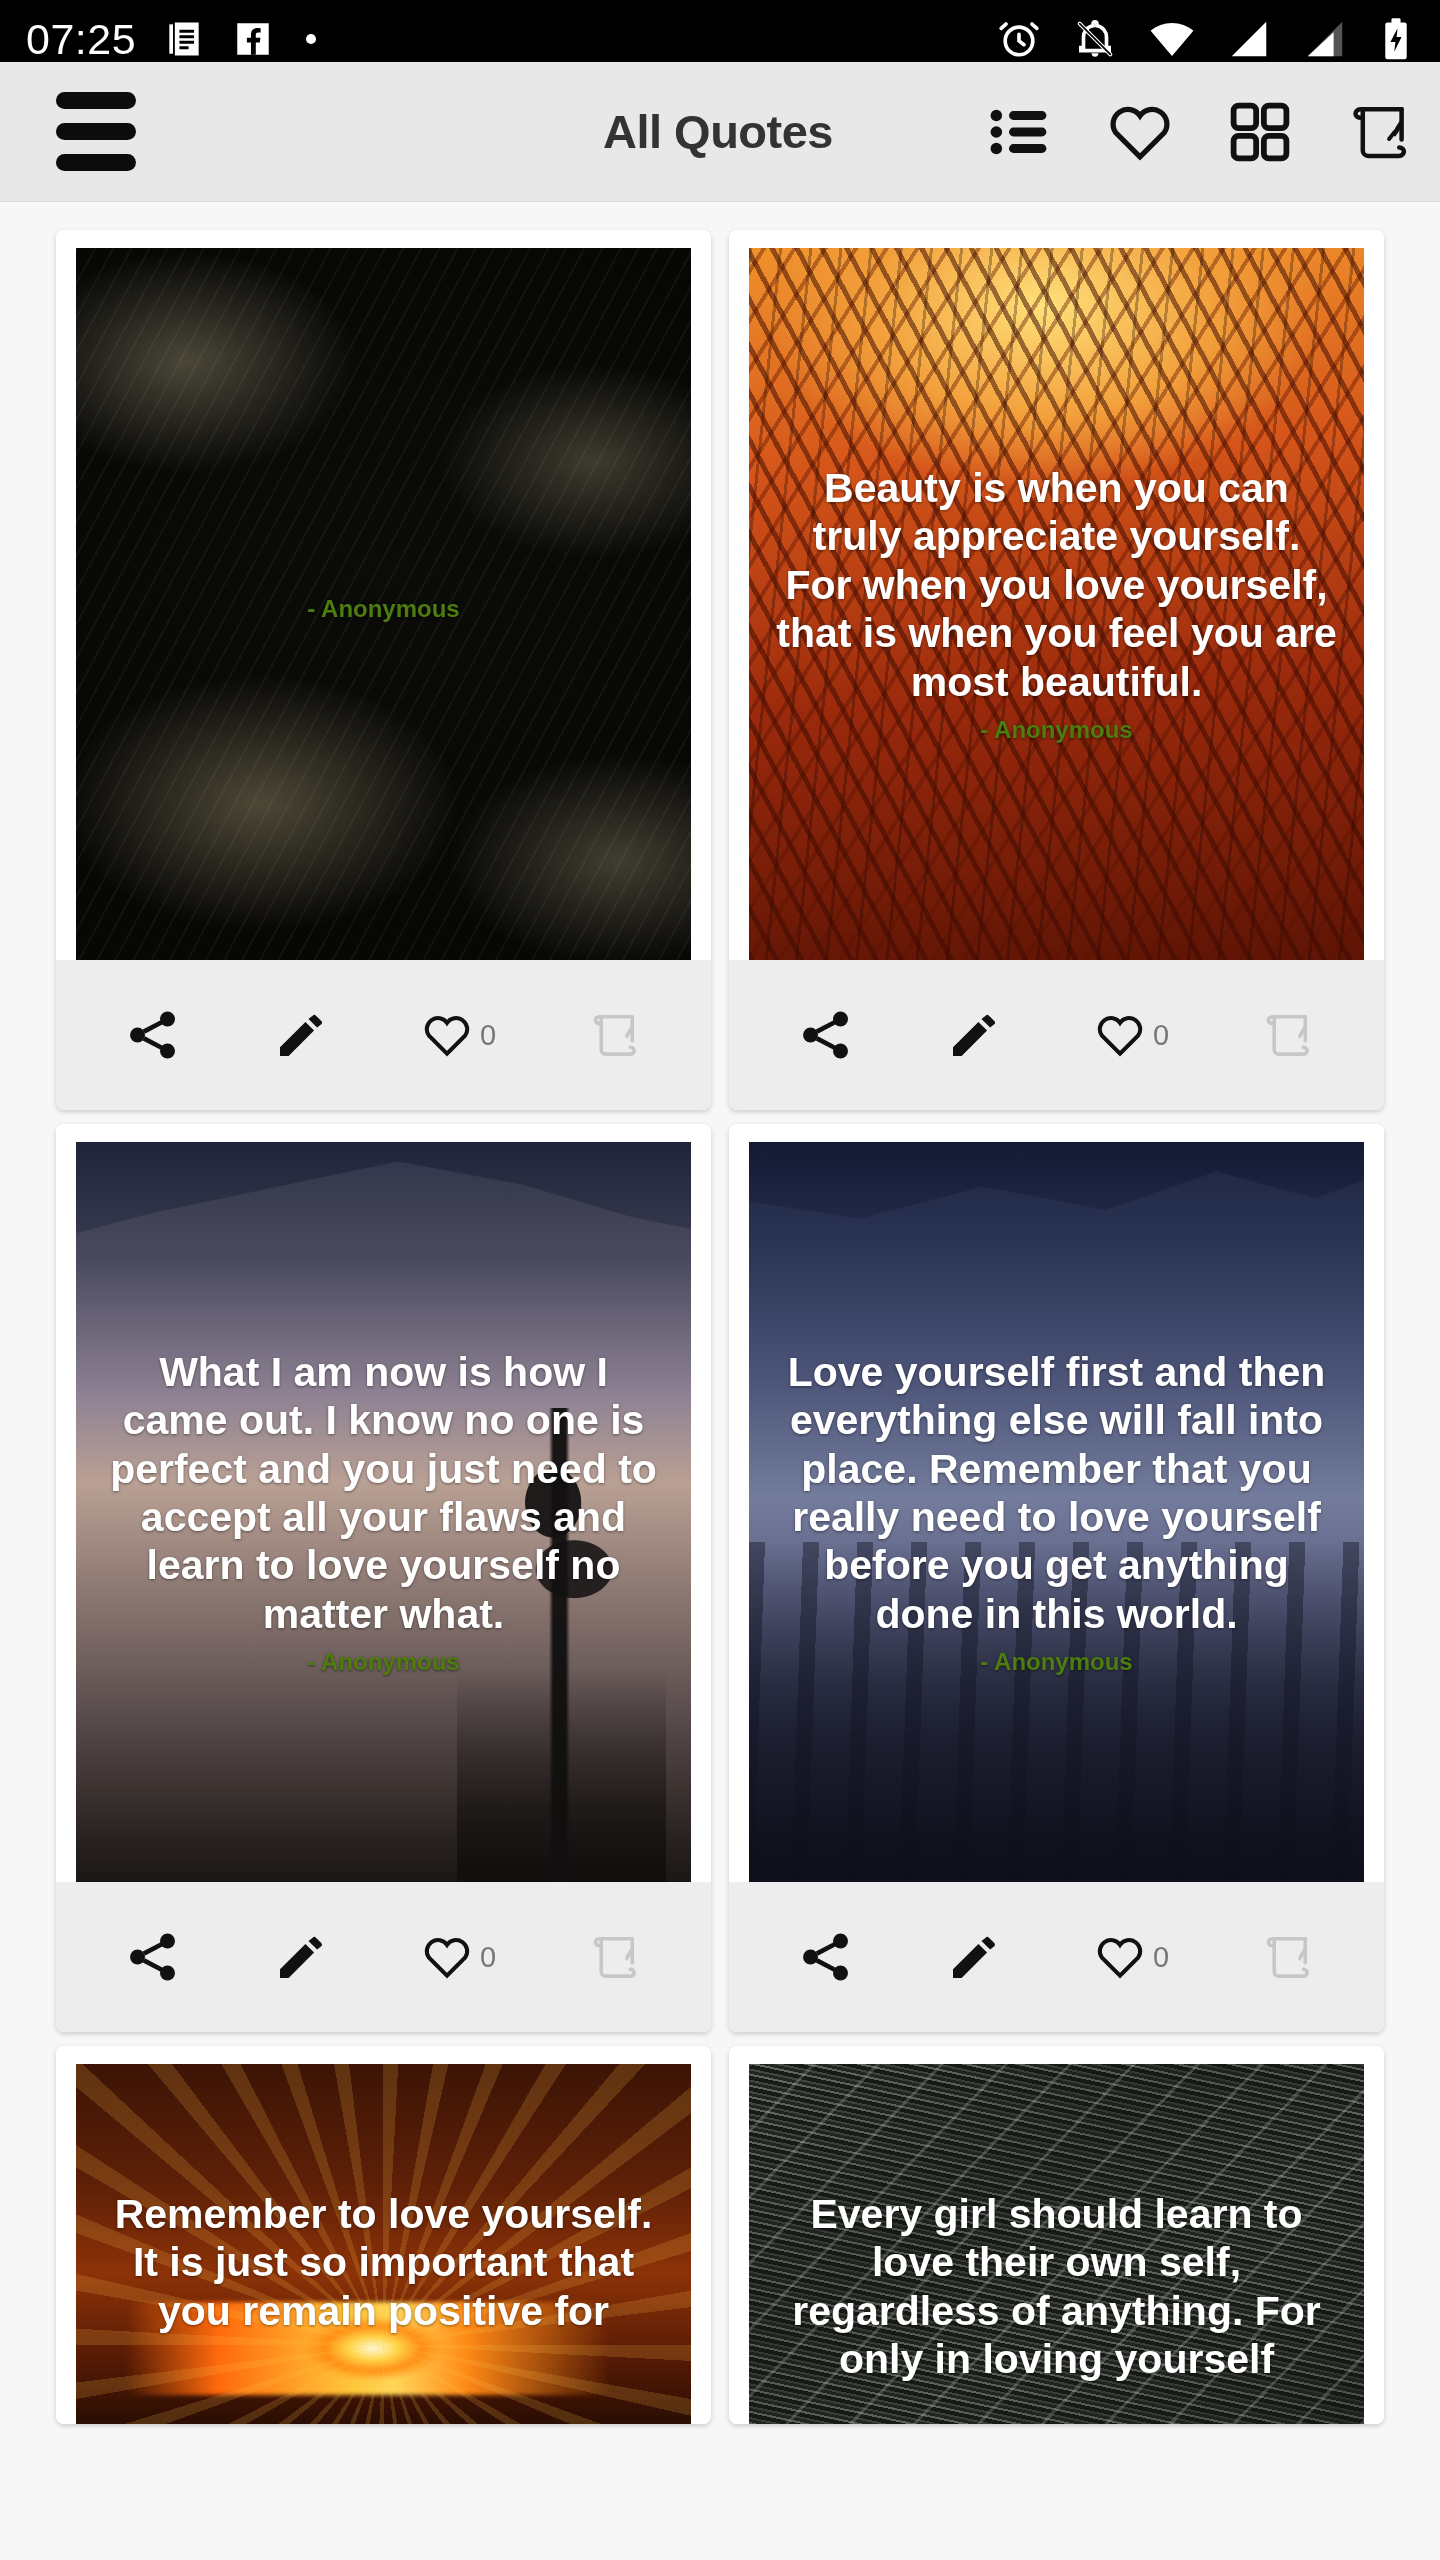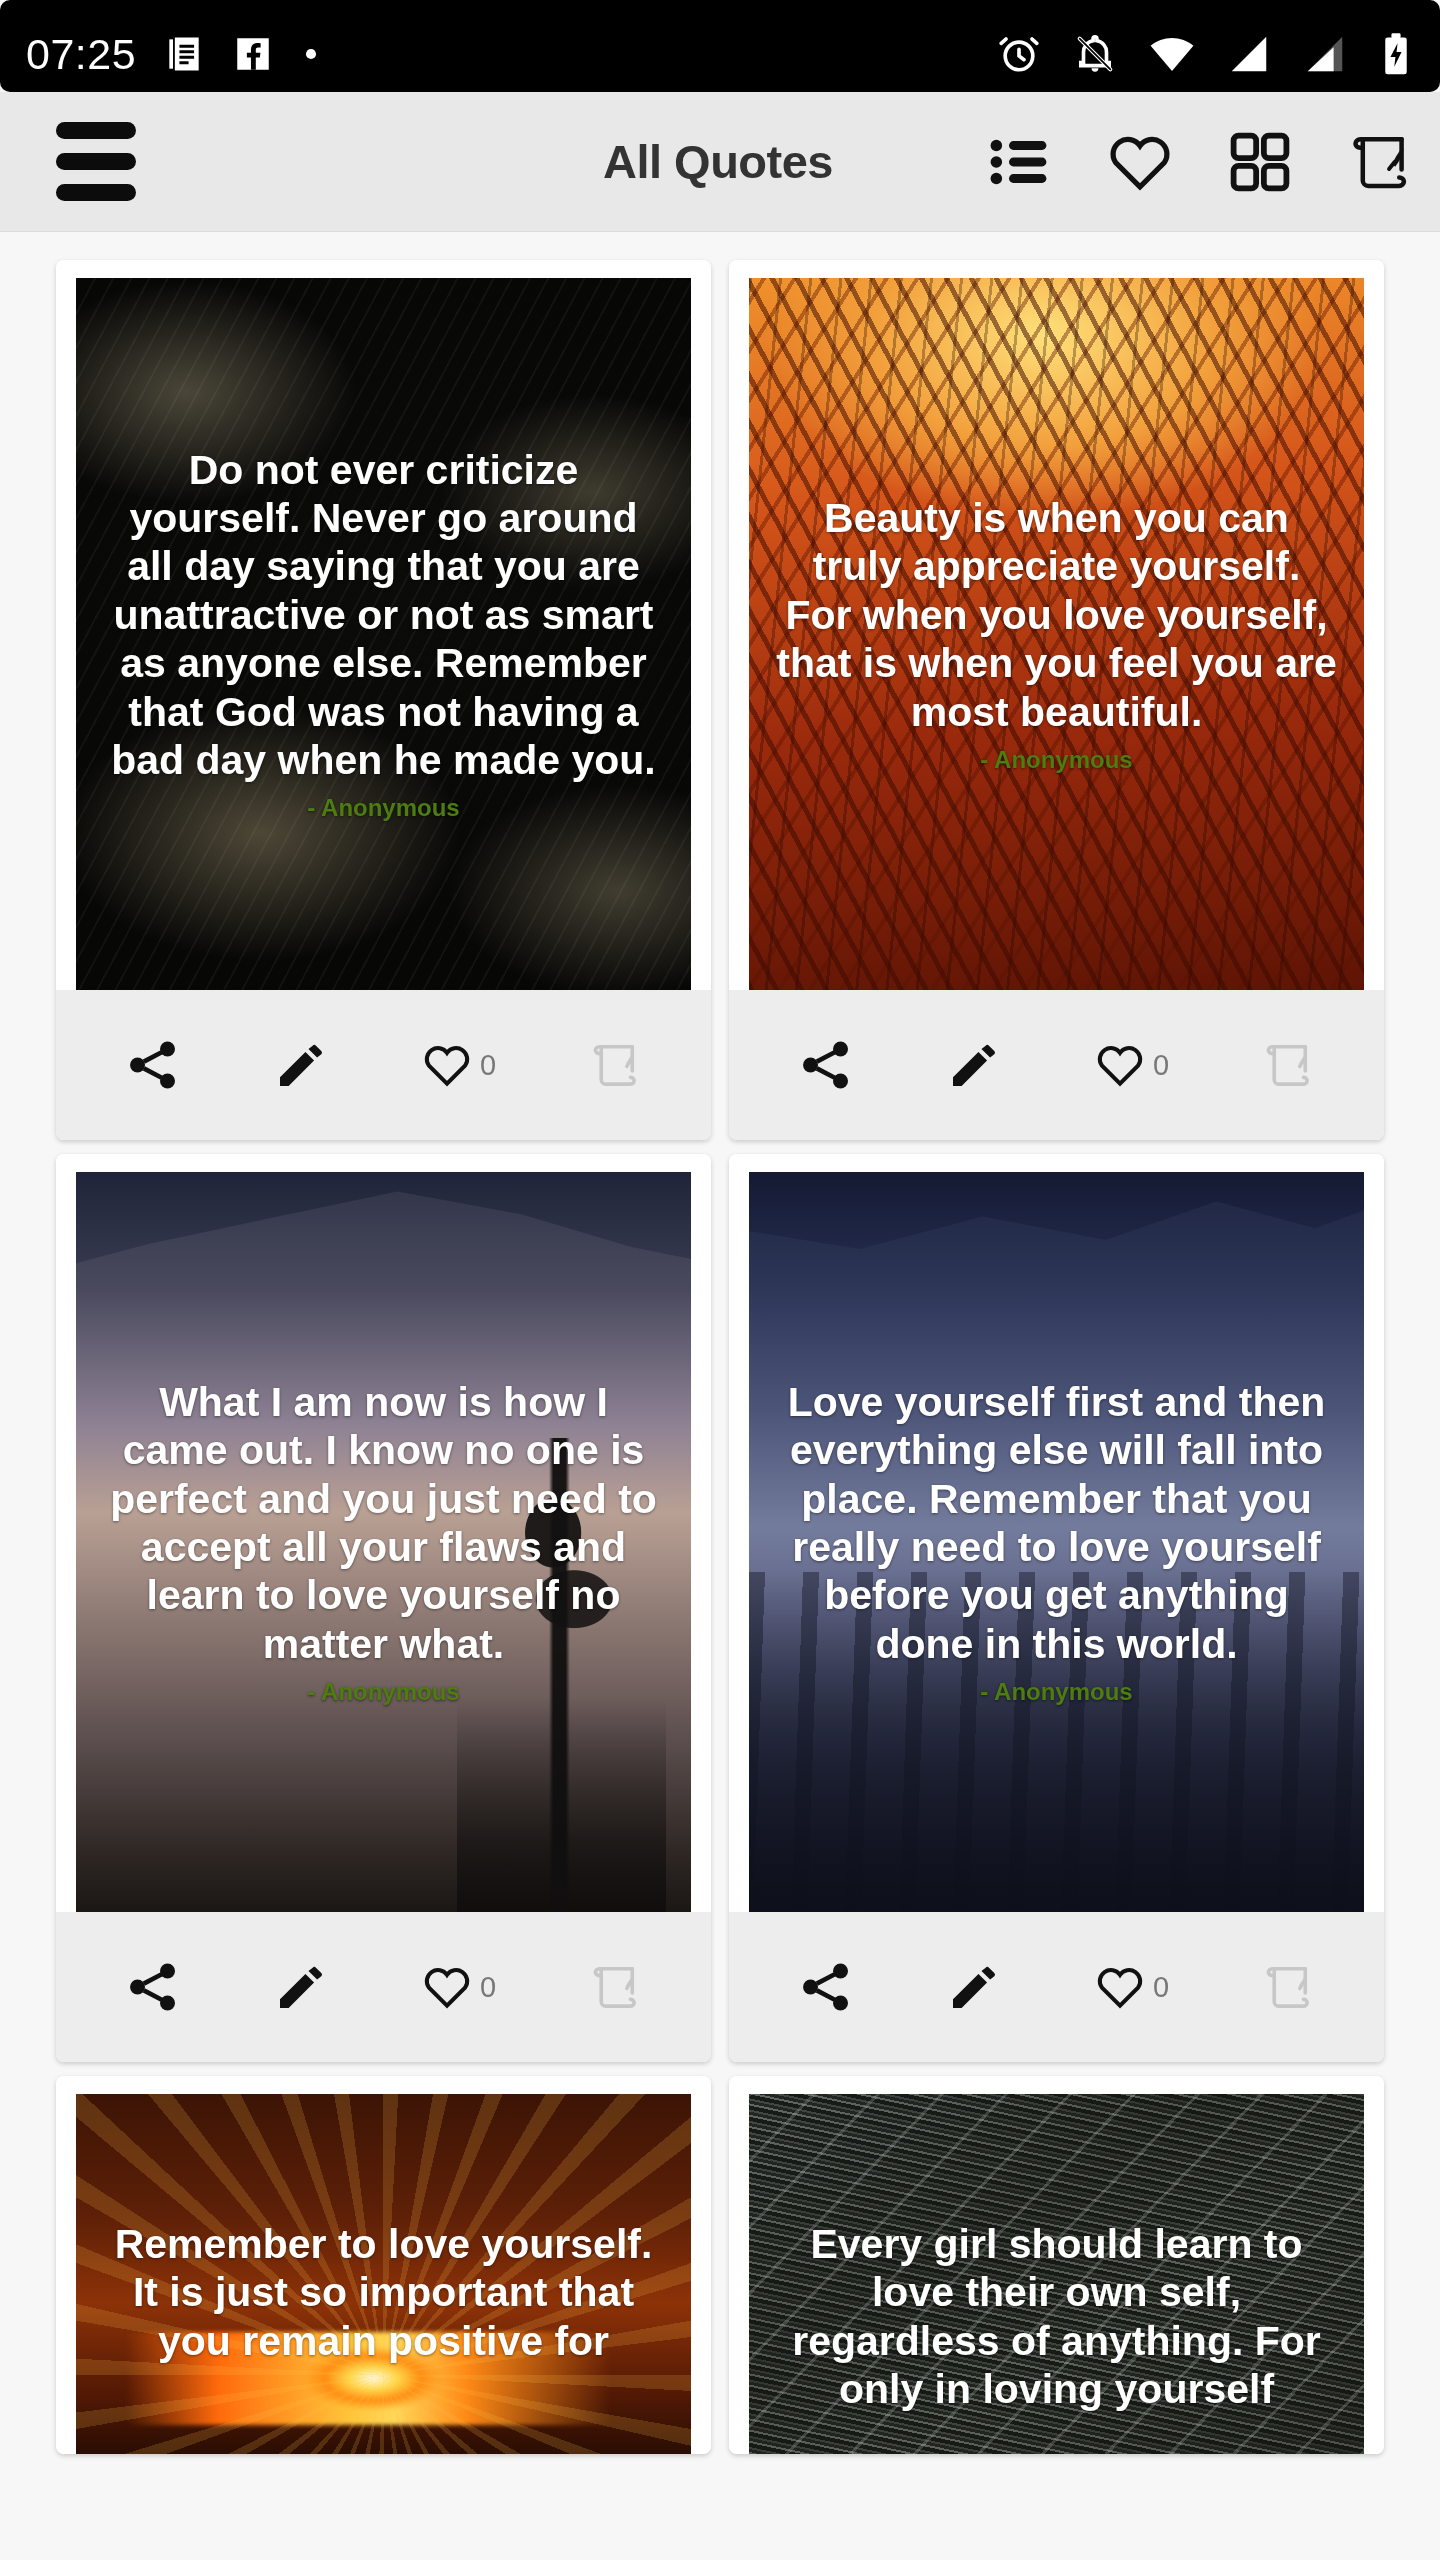--- a/index.html
+++ b/index.html
@@ -5,24 +5,23 @@
   * { margin:0; padding:0; box-sizing:border-box; }
   html, body {
     width:1440px; height:2560px;
     background:#f7f7f7;
     font-family:"Liberation Sans", sans-serif;
     overflow:hidden;
   }
 
   
   .statusbar{
-    height:92px; background:#000; color:#fff;
+    height:62px; background:#000; color:#fff;
     display:flex; align-items:center; justify-content:space-between;
     padding:16px 26px 0 26px;
-    border-radius:10px;
   }
   .sb-left{ display:flex; align-items:center; gap:26px; }
   .sb-time{ font-size:43px; font-weight:400; letter-spacing:0.5px; line-height:1; }
   .sb-right{ display:flex; align-items:center; gap:30px; }
   .sb-ic{ display:block; }
 
   
   .appbar{
     height:140px; background:#e8e8e8;
     display:flex; align-items:center; position:relative;
@@ -276,21 +275,20 @@
     </div>
   </div>
 </div>
 
 <div class="grid">
 
   <div class="card">
     <div class="card-imgwrap">
       <div class="quote-img">
         <div class="bg bg-dark"></div>
-        <div class="quote-text">Do not ever criticize yourself. Never go around all day saying that you are unattractive or not as smart as anyone else. Remember that God was not having a bad day when he made you.</div>
         <div class="quote-author">- Anonymous</div>
       </div>
     </div>
     <div class="card-actions">
       <div class="act">
         <svg width="58" height="58" viewBox="0 0 24 24">
           <circle cx="18" cy="5.4" r="3.1" fill="#111"></circle>
             <circle cx="18" cy="18.6" r="3.1" fill="#111"></circle>
           <circle cx="5.6" cy="12" r="3.1" fill="#111"></circle>
           <path stroke="#111" stroke-width="1.9" d="m8.2 10.6 7.4-3.9M8.2 13.4l7.4 3.9"></path>

